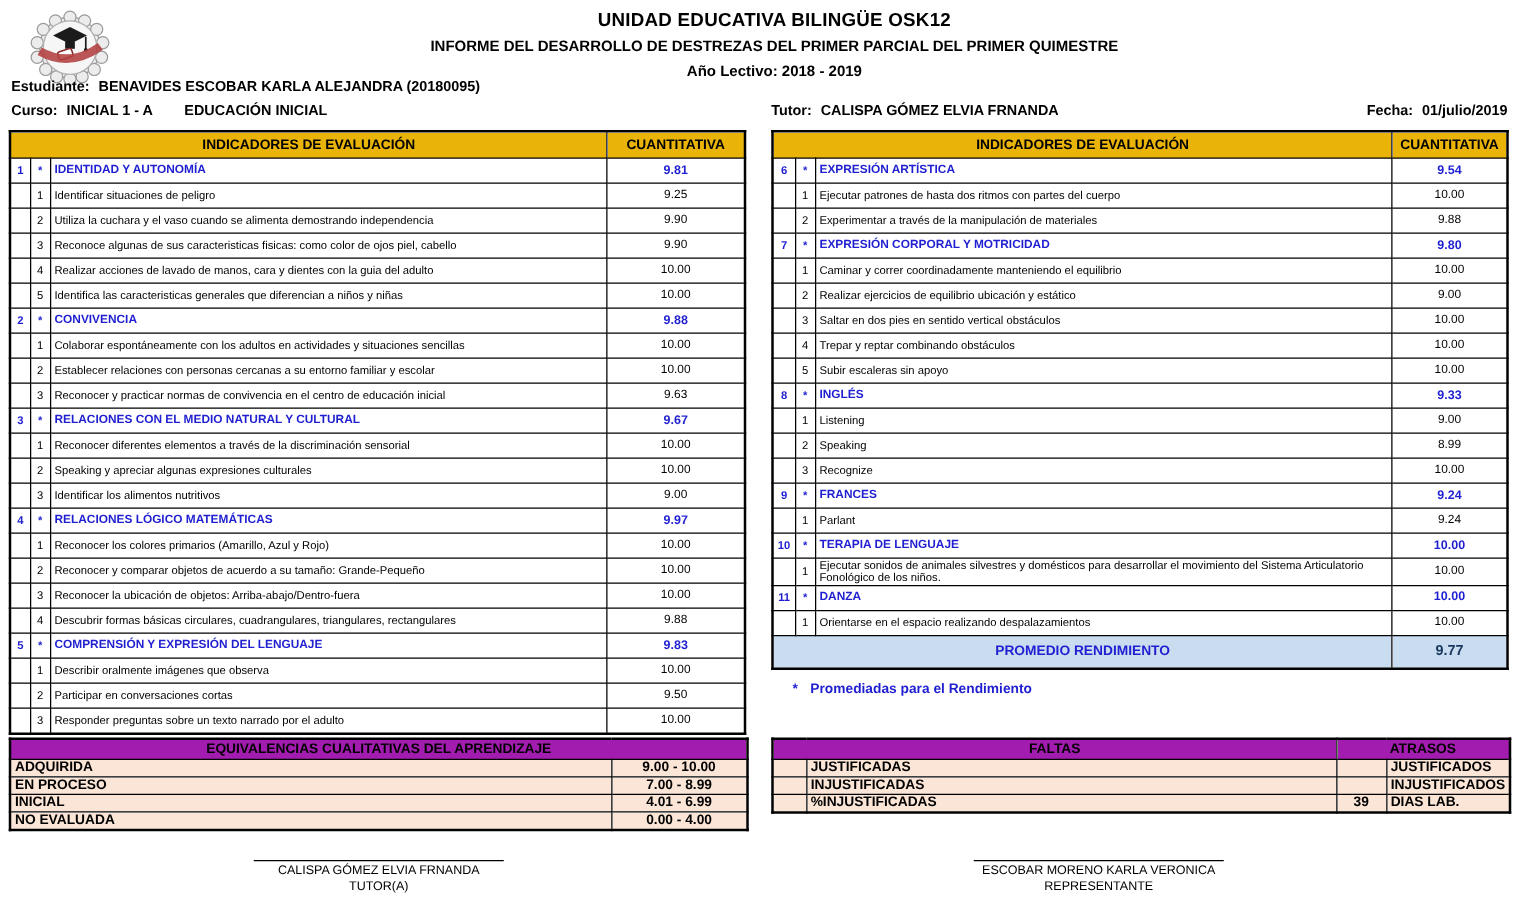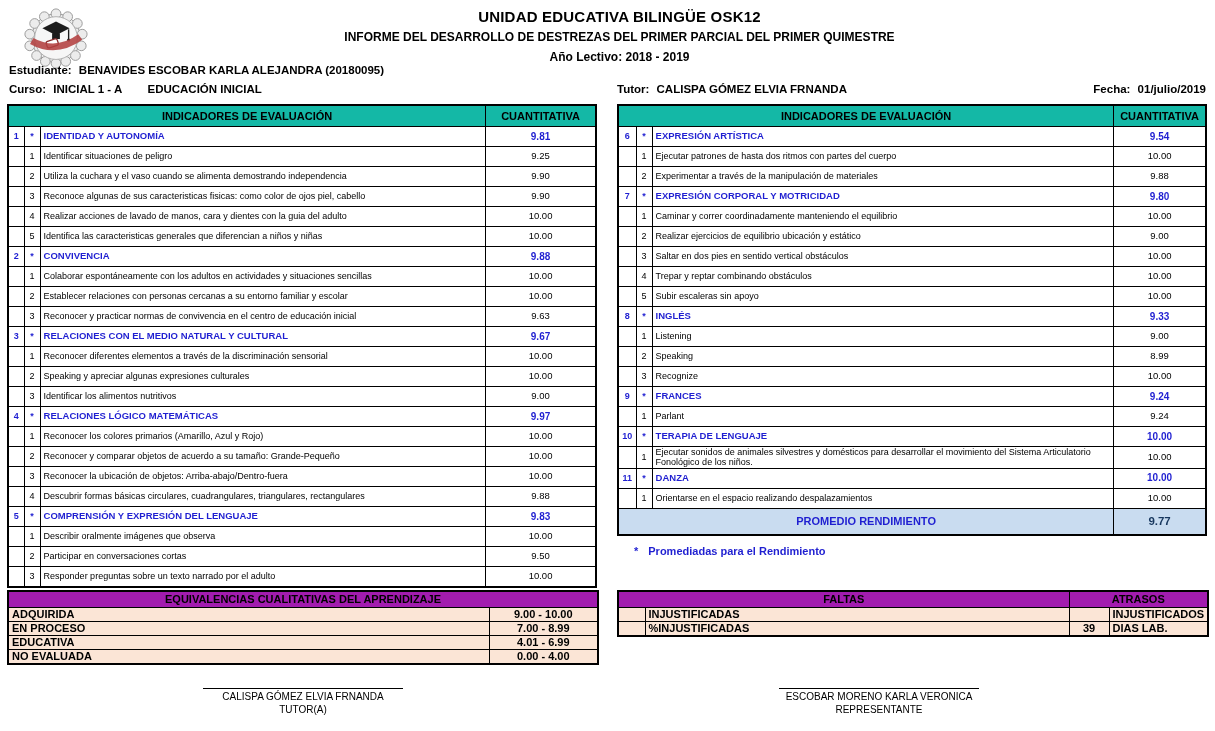--- a/index.html
+++ b/index.html
@@ -17,21 +17,21 @@
   .l-est{left:9px;top:64px;}
   .l-cur{left:9px;top:83px;}
   .l-tut{left:617px;top:83px;}
   .l-fec{right:9px;top:83px;}
   .gap{display:inline-block;width:22px;}
   .gap2{display:inline-block;width:4px;}
 
   
   .ind{border-collapse:collapse;table-layout:fixed;width:590px;border:2px solid #000;}
   .ind th,.ind td{border:1px solid #000;overflow:hidden;padding:0 3px;}
-  .ind th{background:#14b8a6;font-size:11px;height:20px;text-align:center;}
+  .ind th{background:#eab308;font-size:11px;height:20px;text-align:center;}
   .ind td{height:19px;font-size:9px;line-height:1.15;}
   .c{text-align:center;}
   tr.sec td{color:#1F1FD1;font-weight:bold;}
   tr.sec td.ttl{font-size:9.5px;}
   tr.sec td.score{font-size:10px;}
   tr.itm td.score{font-size:9.5px;}
   tr.avg td{background:#C9DCF0;color:#1F1FD1;font-weight:bold;font-size:11px;height:25px;text-align:center;}
   tr.avg td.score{color:#17375E;font-size:11.5px;}
   .col-left{position:absolute;left:7px;top:104px;width:590px;}
   .col-right{position:absolute;left:617px;top:104px;width:590px;}
@@ -423,21 +423,21 @@
       <tbody>
           <tr>
             <td>ADQUIRIDA</td>
             <td class="val">9.00 - 10.00</td>
           </tr>
           <tr>
             <td>EN PROCESO</td>
             <td class="val">7.00 - 8.99</td>
           </tr>
           <tr>
-            <td>EDUCATIVA</td>
+            <td>INICIAL</td>
             <td class="val">4.01 - 6.99</td>
           </tr>
           <tr>
             <td>NO EVALUADA</td>
             <td class="val">0.00 - 4.00</td>
           </tr>
         </tbody>
     </table>
   </div>
 
@@ -451,20 +451,26 @@
         </colgroup>
       <thead>
         <tr>
           <th colspan="2">FALTAS</th>
           <th colspan="2">ATRASOS</th>
         </tr>
       </thead>
       <tbody>
           <tr>
             <td class="val"></td>
+            <td>JUSTIFICADAS</td>
+            <td class="val"></td>
+            <td>JUSTIFICADOS</td>
+          </tr>
+          <tr>
+            <td class="val"></td>
             <td>INJUSTIFICADAS</td>
             <td class="val"></td>
             <td>INJUSTIFICADOS</td>
           </tr>
           <tr>
             <td class="val"></td>
             <td>%INJUSTIFICADAS</td>
             <td class="val">39</td>
             <td>DIAS LAB.</td>
           </tr>

